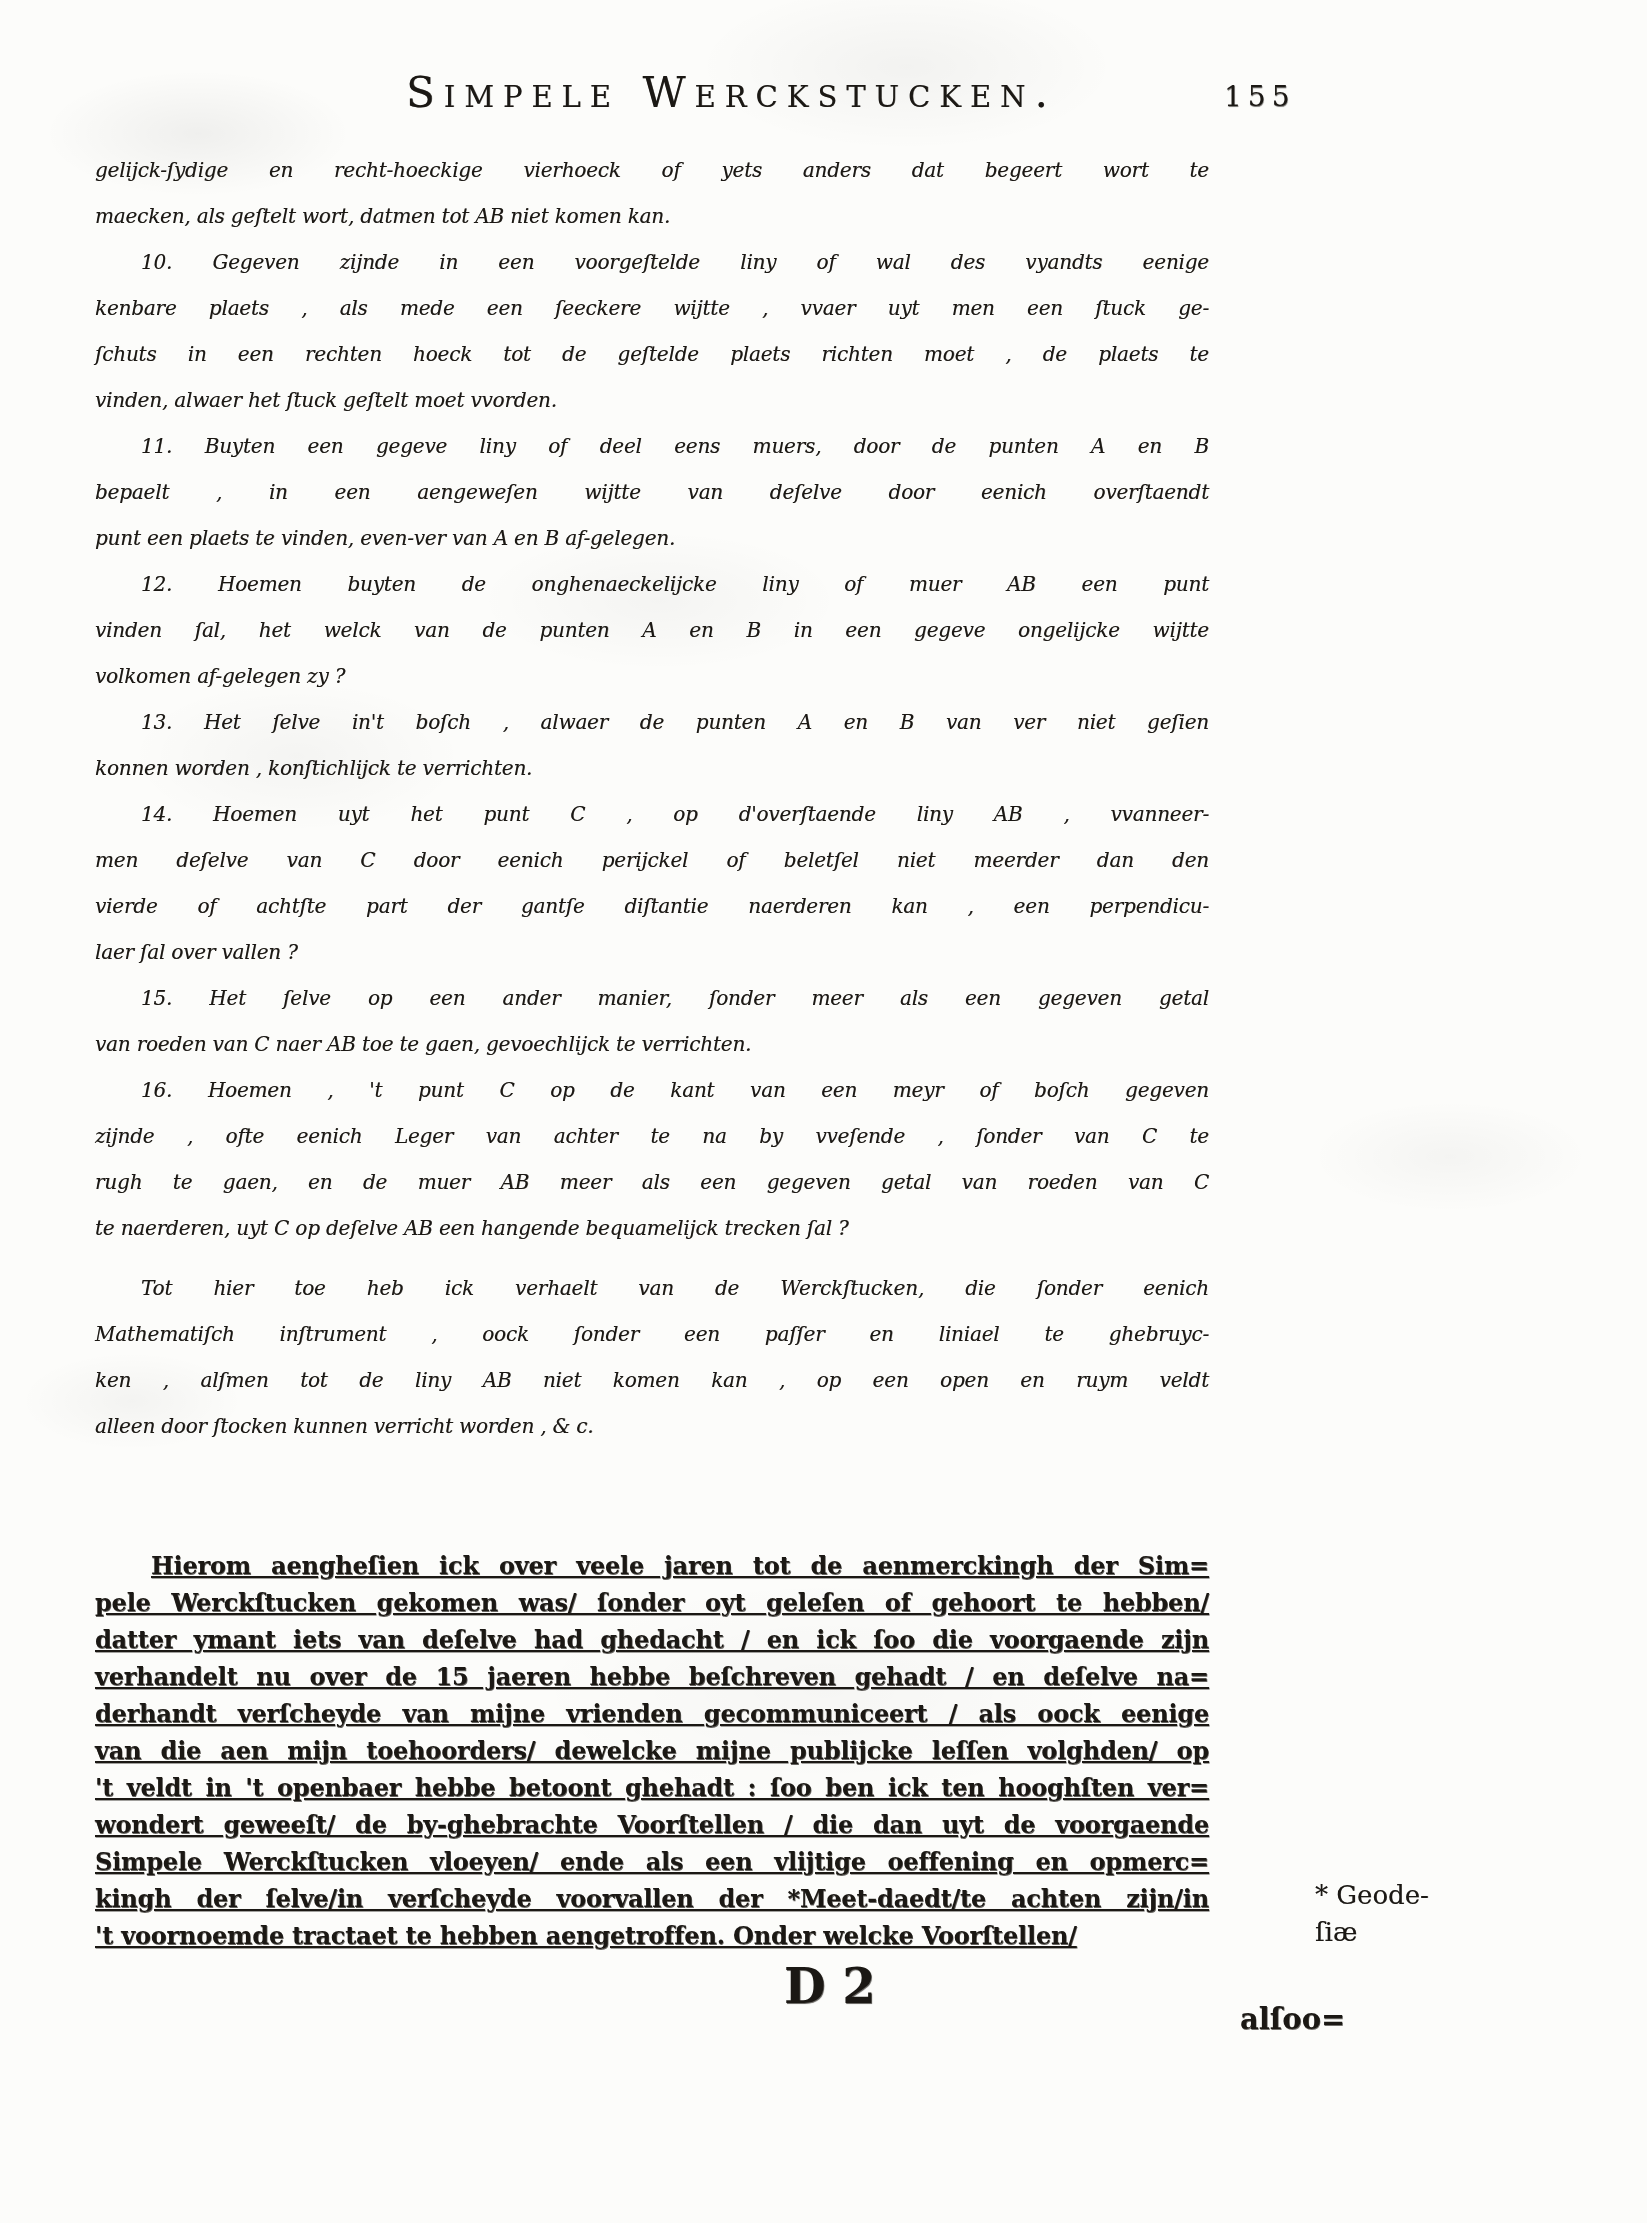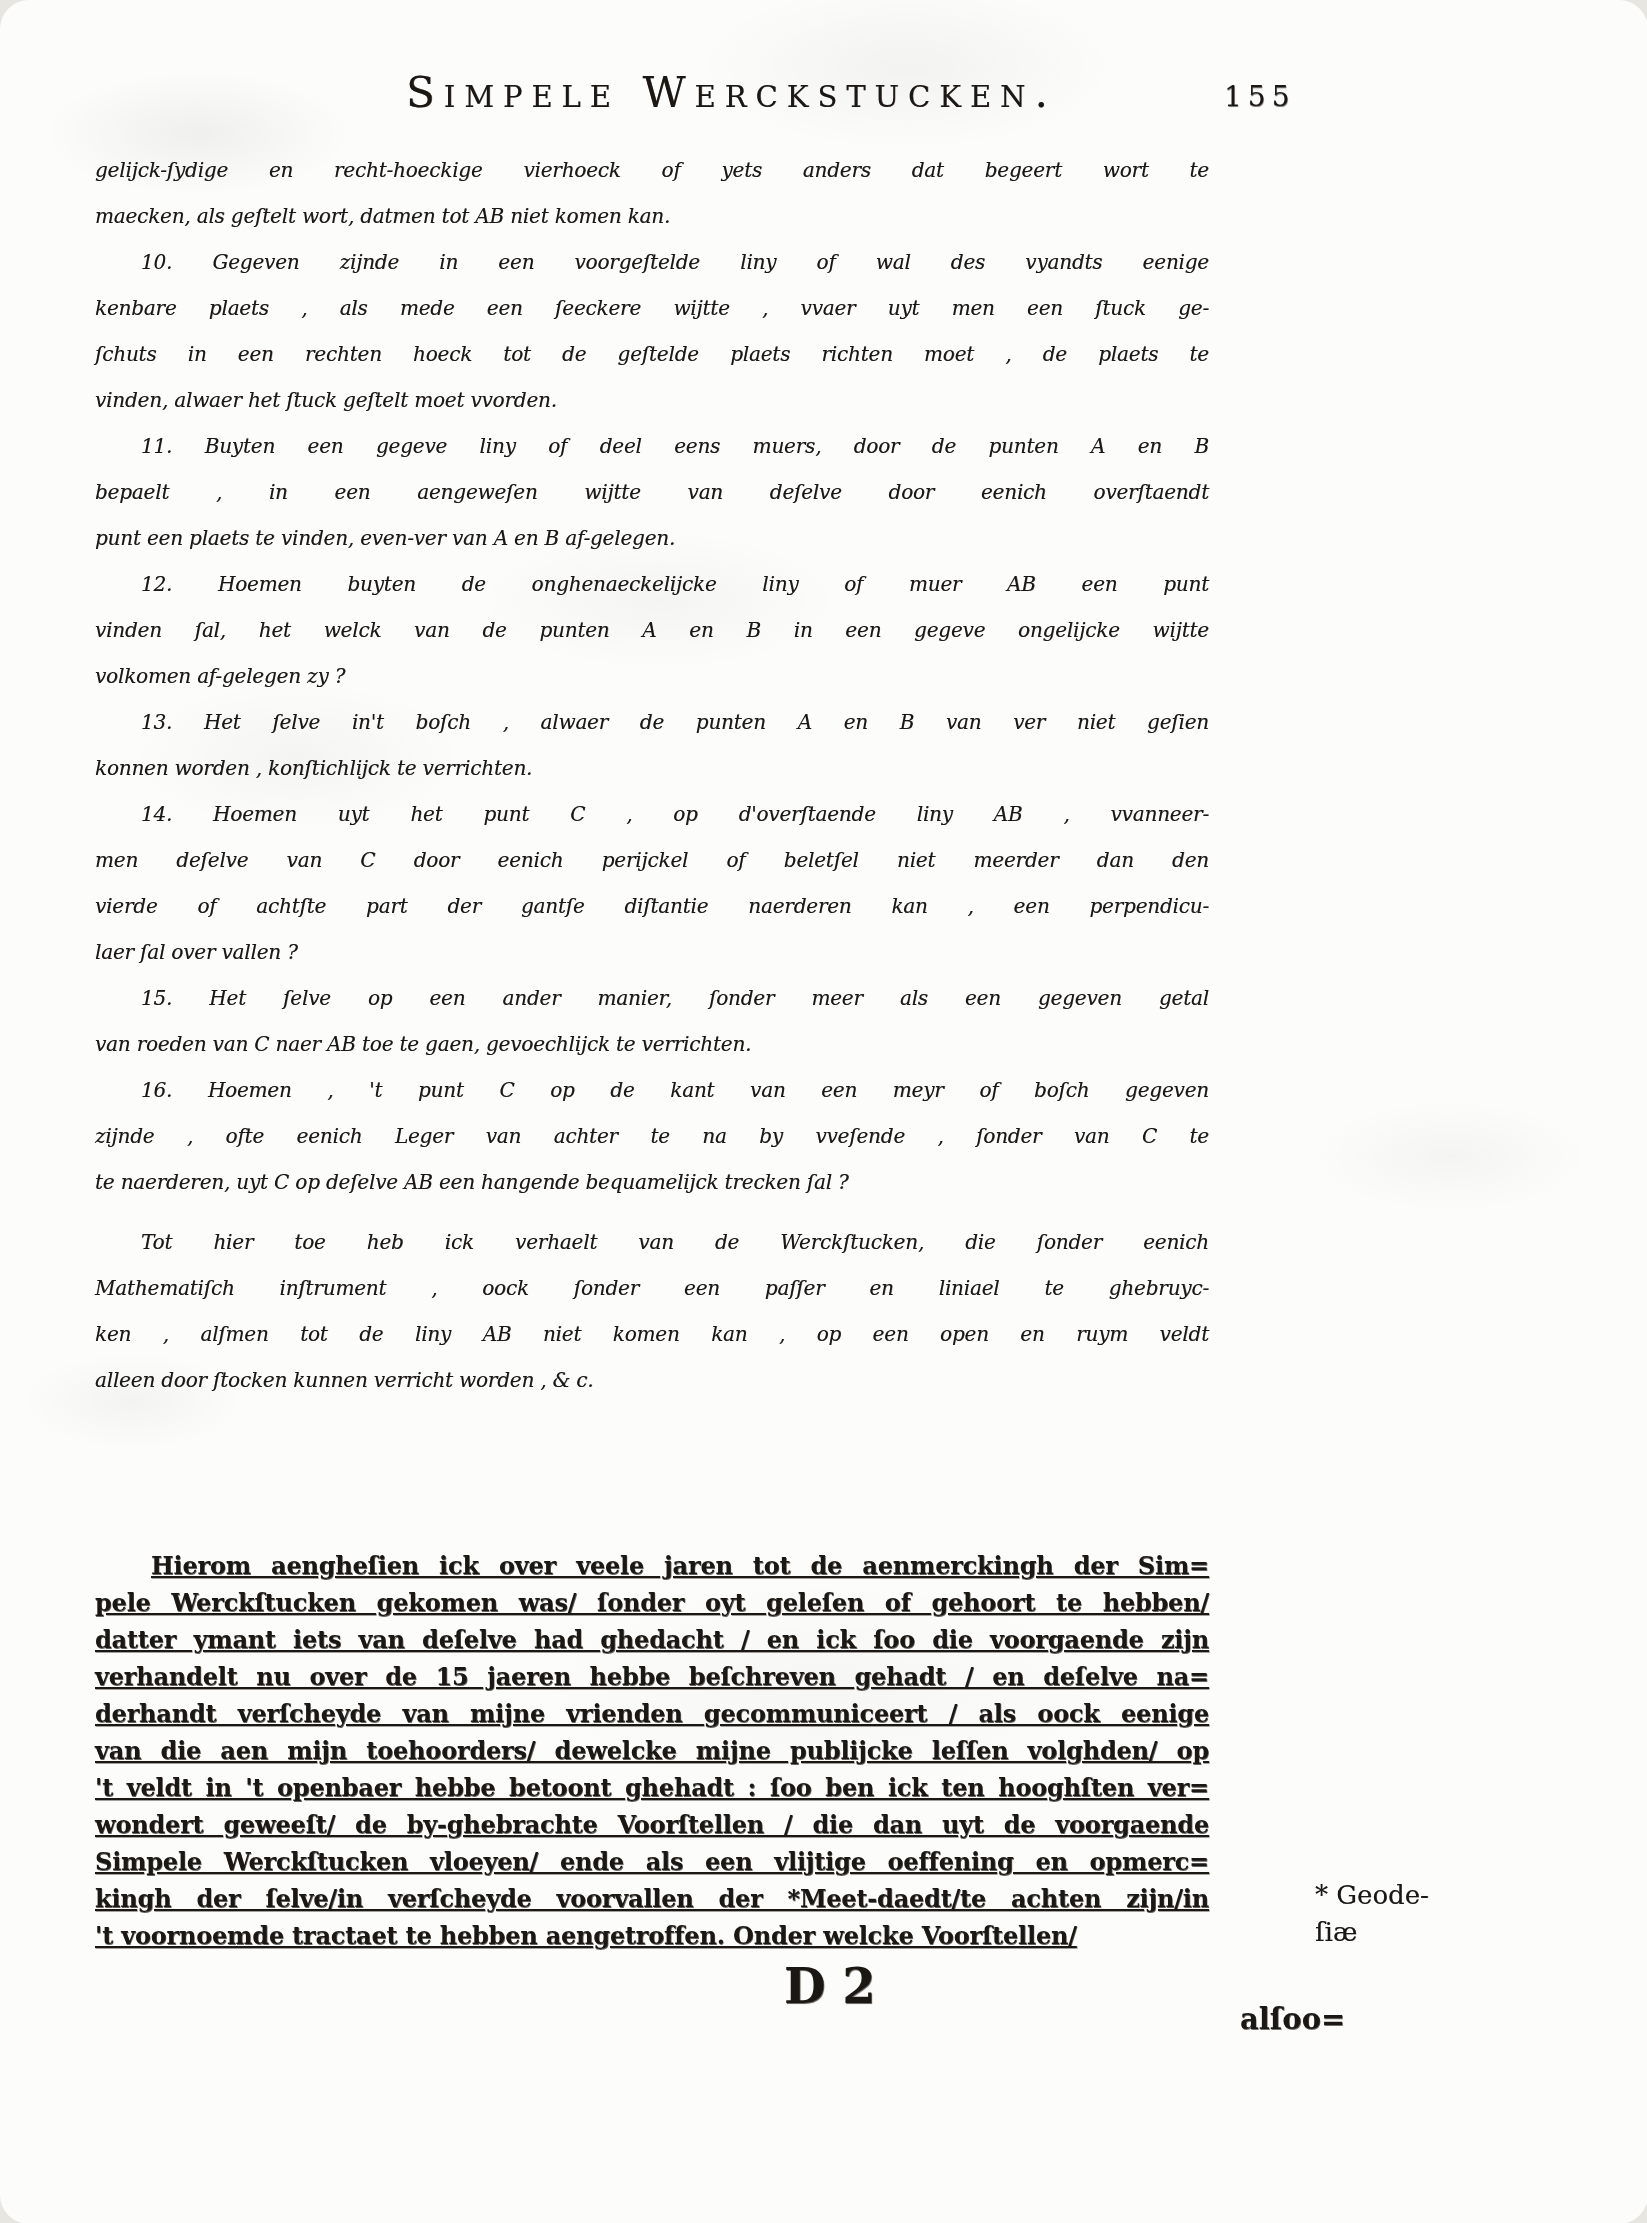--- a/index.html
+++ b/index.html
@@ -4,21 +4,20 @@
 <style>
   html,body{margin:0;padding:0;background:#e8e6e0;}
   .page{
     position:relative;
     width:1648px;height:2224px;
     margin:0 auto;
     background:#fcfcfa;
     color:#1b1814;
     font-family:"DejaVu Serif", serif;
     overflow:hidden;
-    border-radius:29px;
   }
   
   .page::before{
     content:"";position:absolute;inset:0;pointer-events:none;
     background:
       radial-gradient(219px 90px at 12% 6%, rgba(0,0,0,0.05), rgba(0,0,0,0) 70%),
       radial-gradient(299px 119px at 55% 3%, rgba(0,0,0,0.04), rgba(0,0,0,0) 70%),
       radial-gradient(259px 100px at 40% 27%, rgba(0,0,0,0.03), rgba(0,0,0,0) 70%),
       radial-gradient(239px 109px at 18% 34%, rgba(0,0,0,0.03), rgba(0,0,0,0) 70%),
       radial-gradient(418px 159px at 50% 76%, rgba(0,0,0,0.025), rgba(0,0,0,0) 70%),
@@ -116,20 +115,21 @@
         <div class="line jfull">vierde of achtſte part der gantſe diſtantie naerderen kan , een perpendicu-</div>
         <div class="line">laer ſal over vallen ?</div>
       </div>
     <div>
         <div class="line jfull ind">15.  Het ſelve op een ander manier, ſonder meer als een gegeven getal</div>
         <div class="line">van roeden van C naer AB toe te gaen, gevoechlijck te verrichten.</div>
       </div>
     <div>
         <div class="line jfull ind">16.  Hoemen , 't punt C op de kant van een meyr of boſch gegeven</div>
         <div class="line jfull">zijnde , ofte eenich Leger van achter te na by vveſende , ſonder van C te</div>
+        <div class="line jfull">rugh te gaen, en de muer AB meer als een gegeven getal van roeden van C</div>
         <div class="line">te naerderen, uyt C op deſelve AB een hangende bequamelijck trecken ſal ?</div>
       </div>
     <div class="closing">
         <div class="line jfull ind">Tot hier toe heb ick verhaelt van de Werckſtucken, die ſonder eenich</div>
         <div class="line jfull">Mathematiſch inſtrument , oock ſonder een paſſer en liniael te ghebruyc-</div>
         <div class="line jfull">ken , alſmen tot de liny AB niet komen kan , op een open en ruym veldt</div>
         <div class="line">alleen door ſtocken kunnen verricht worden , &amp; c.</div>
       </div>
   </div>
 

